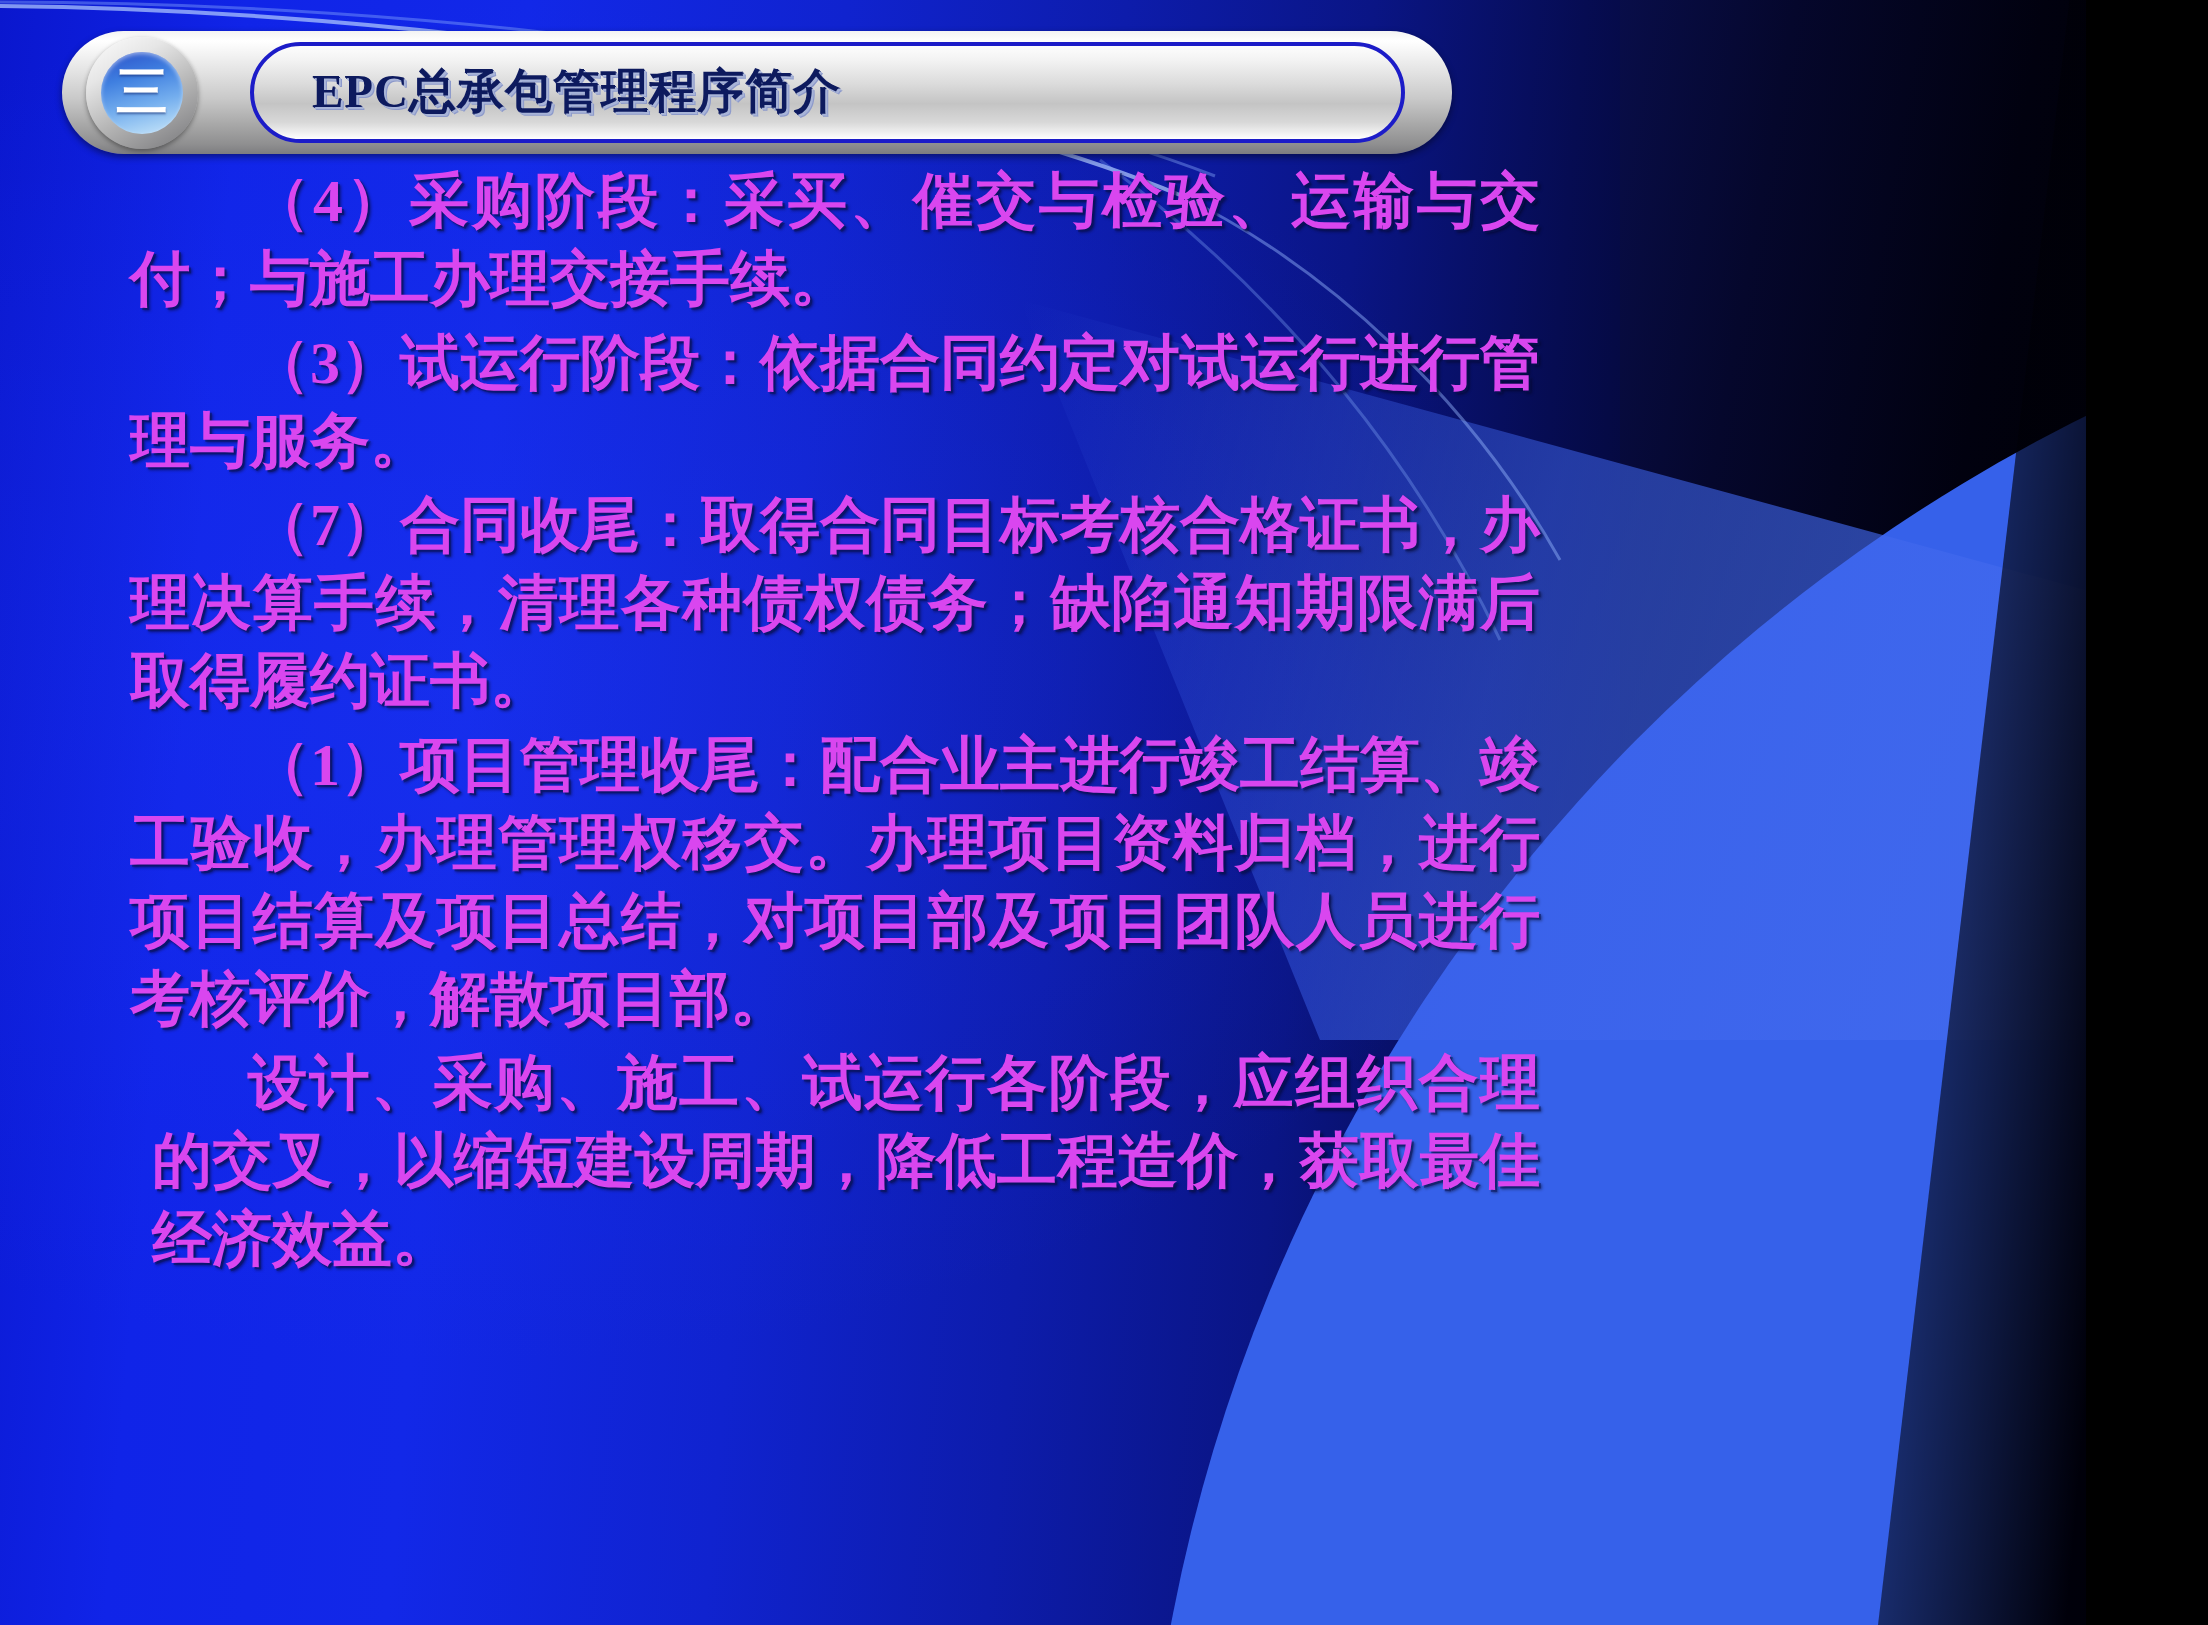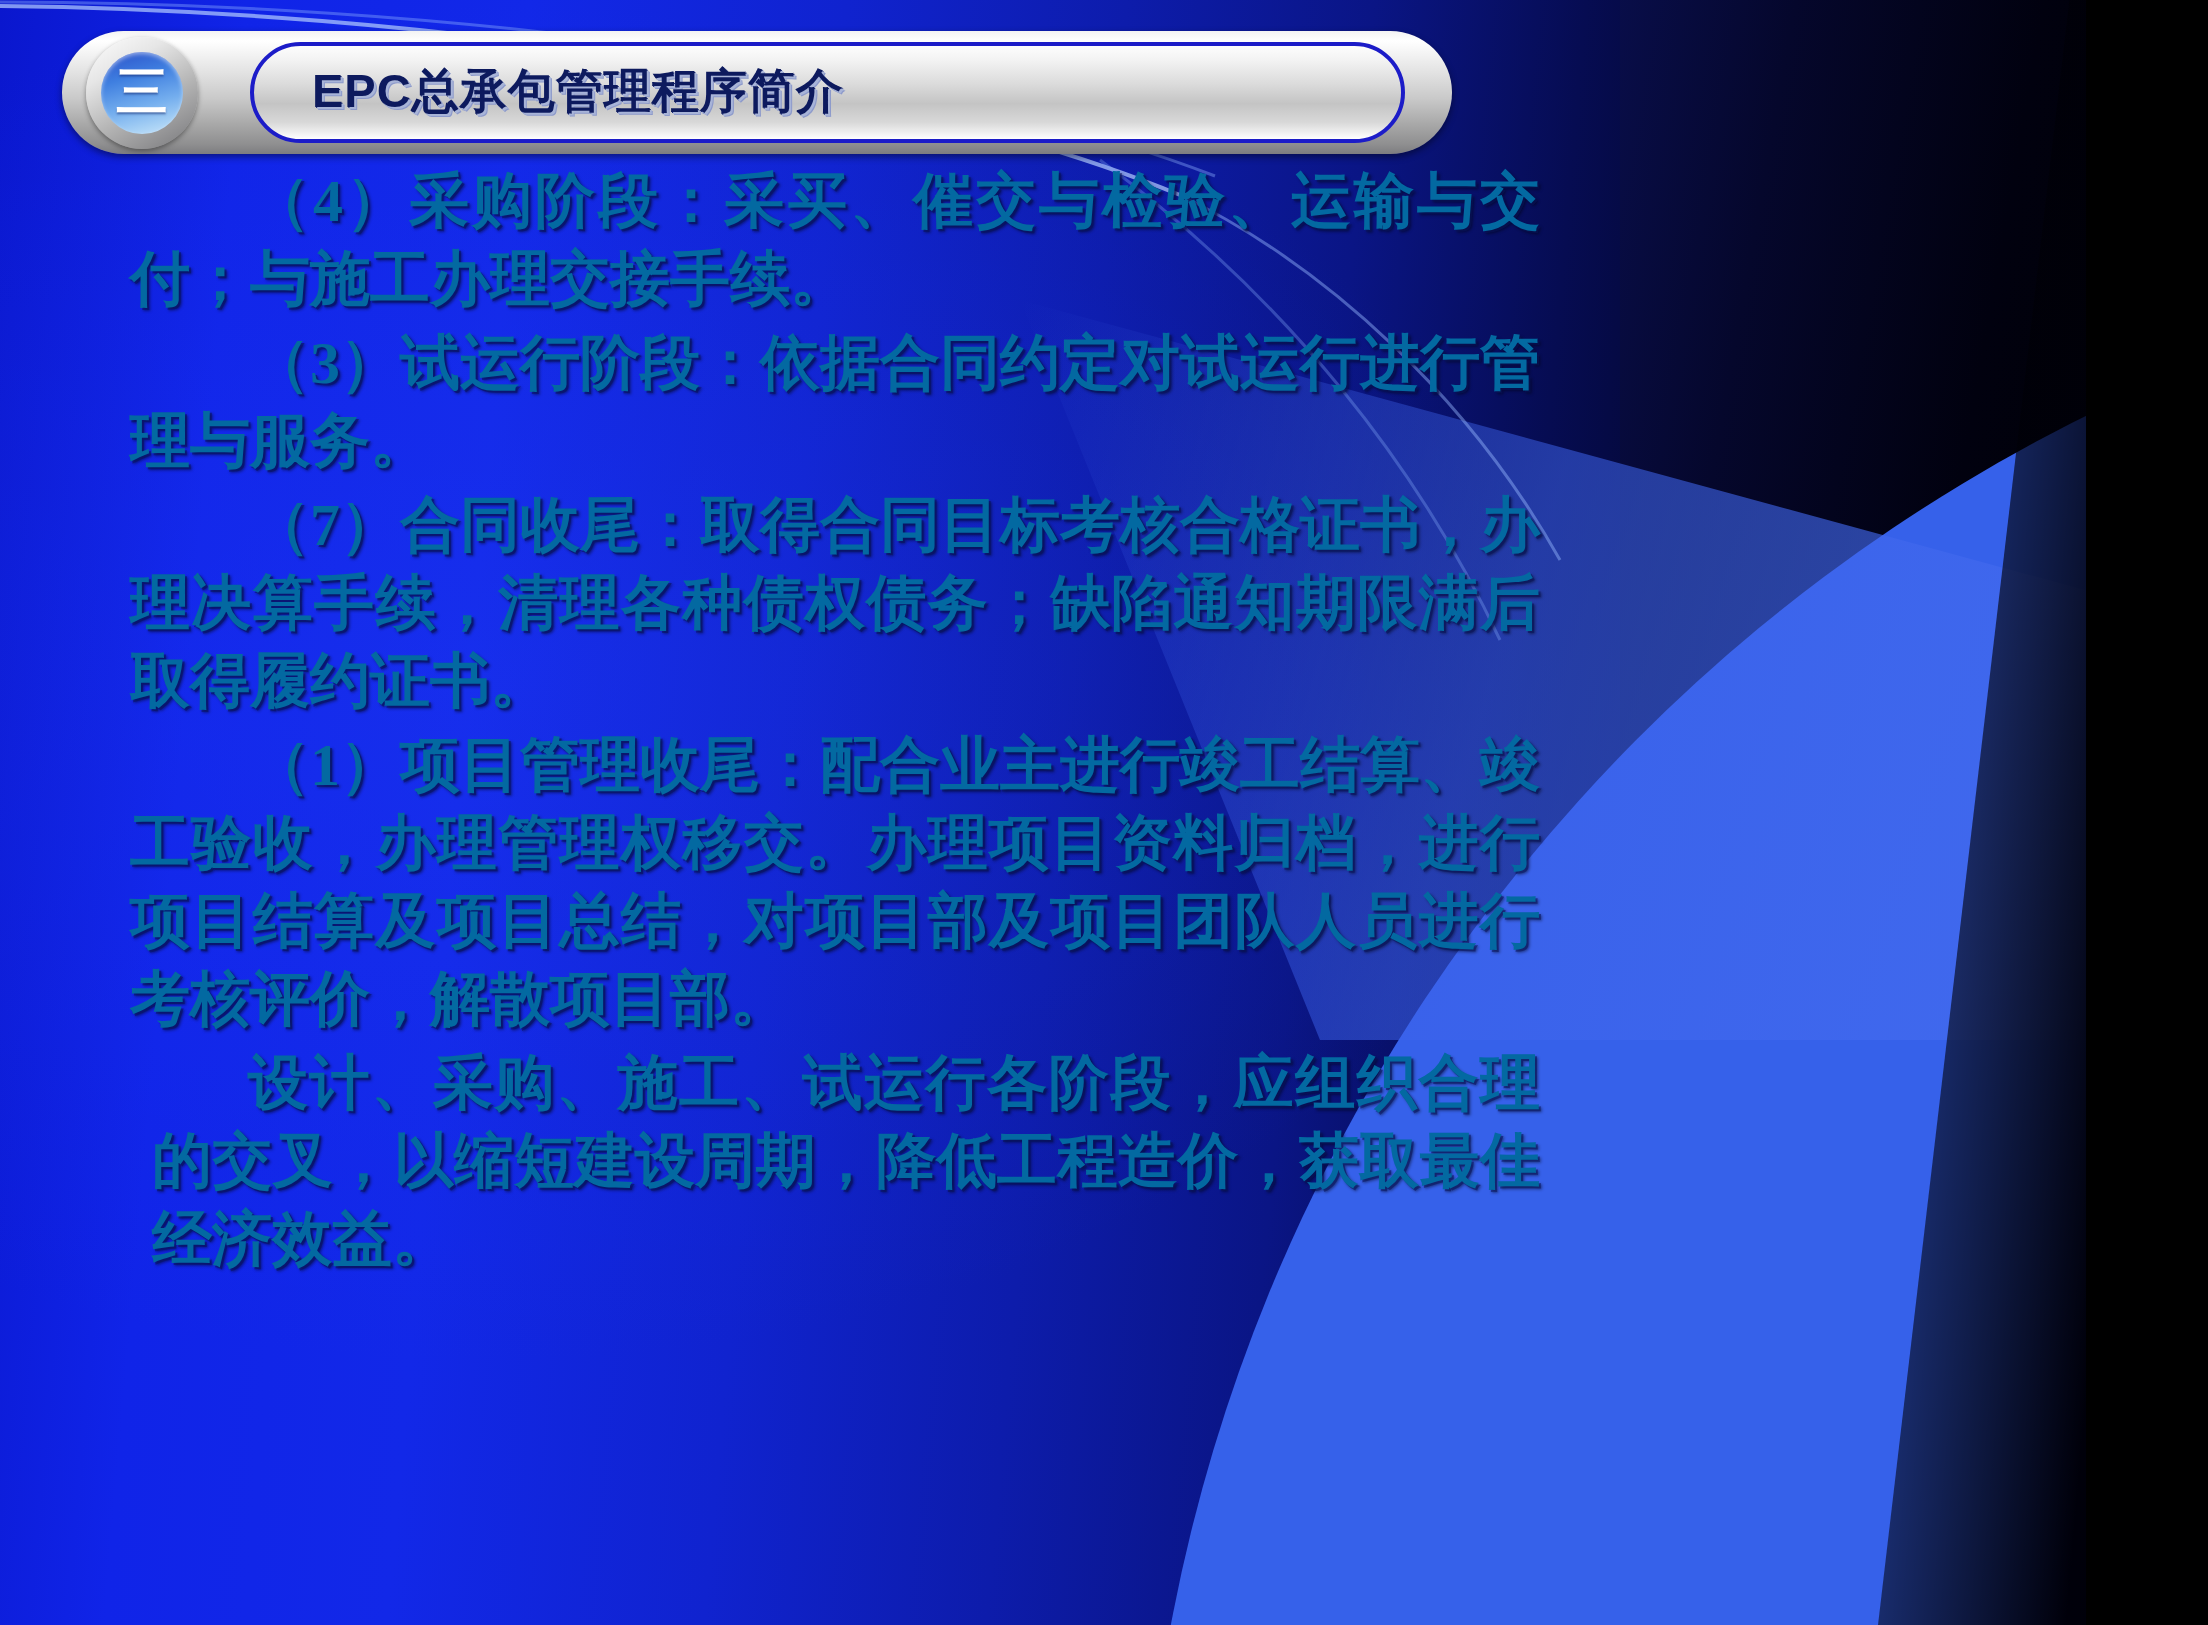--- a/index.html
+++ b/index.html
@@ -157,21 +157,21 @@
         #f6f6f6 96%,
         #ffffff 100%);
     overflow: hidden;
   }
 
   .pill-title {
     position: absolute;
     left: 58px;
     top: 50%;
     transform: translateY(-52%);
-    font-family: Liberation Sans, sans-serif;
+    font-family: Liberation Serif, serif;
     font-weight: bold;
     font-size: 47px;
     letter-spacing: 1px;
     color: #0d1a5e;
     white-space: nowrap;
     text-shadow:
       2px 2px 0 #a8b4d8,
       3px 3px 0 #8d9acb,
       1px 1px 0 #1a2a78;
   }
@@ -213,21 +213,21 @@
 
   
 
   #body-text {
     position: absolute;
     left: 130px;
     top: 162px;
     width: 1410px;
     font-family: "Liberation Serif", "DejaVu Serif", serif;
     font-weight: bold;
-    color: #0369a1;
+    color: #d946ef;
     font-size: 60px;
     line-height: 78px;
     letter-spacing: 0px;
     text-shadow:
       2px 2px 0 rgba(10,20,90,0.55),
       3px 3px 3px rgba(0,0,10,0.45);
   }
 
   #body-text p {
     margin: 0 0 6px 0;

